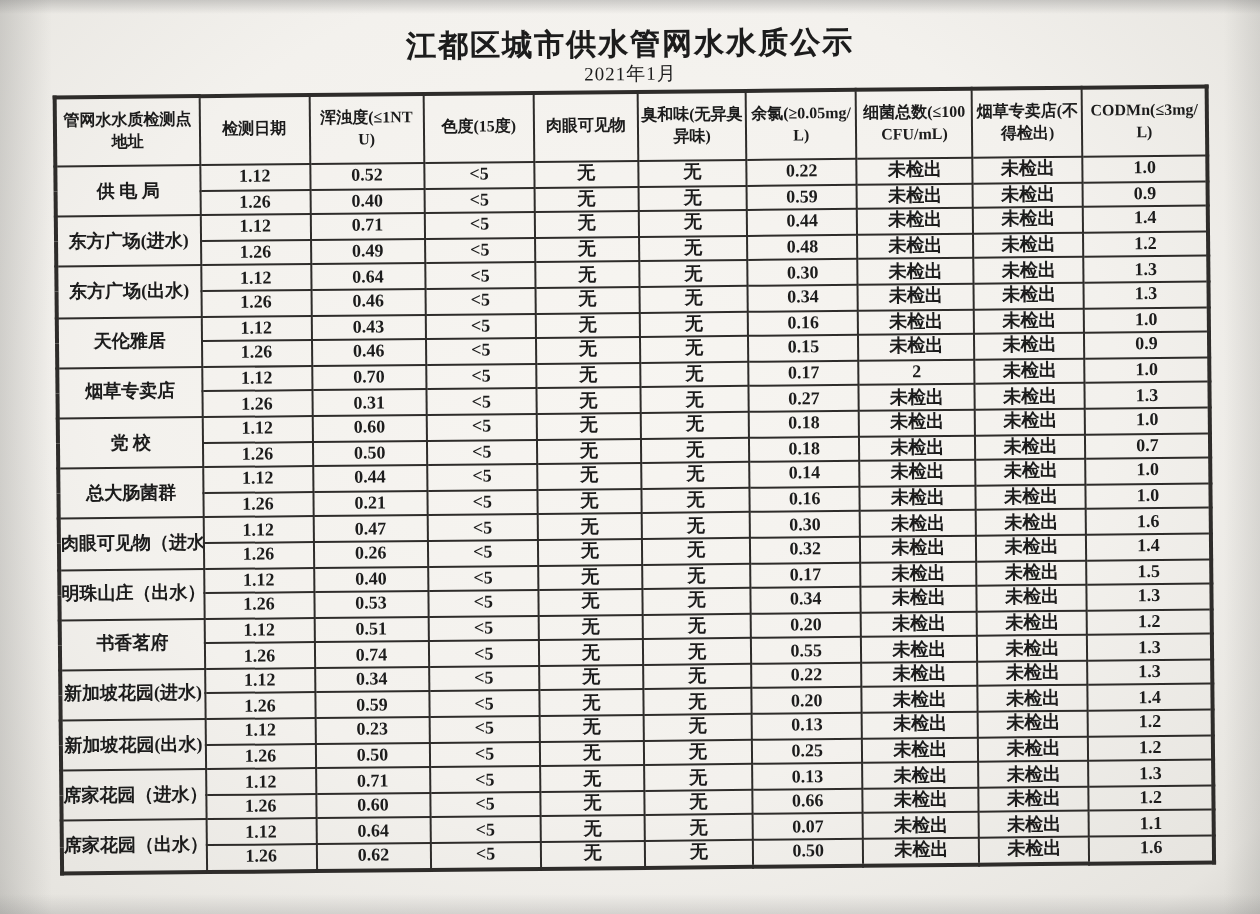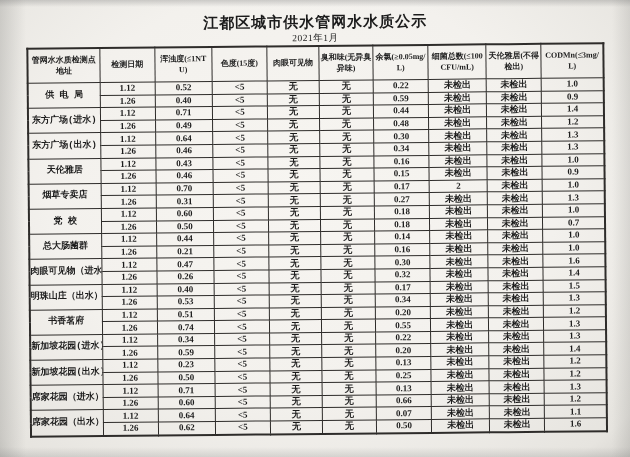--- a/index.html
+++ b/index.html
@@ -47,21 +47,21 @@
   table{border:2px solid #2e2c2a;}
   th{
     font-size:8px;font-weight:bold;line-height:1.3;
     height:33px;word-break:break-all;padding:0 1px;
   }
   td{
     font-size:9px;height:11.6px;line-height:11px;
     font-weight:bold;
   }
   td.loc{
-    font-size:9px;letter-spacing:0;white-space:nowrap;font-family:Liberation Mono, monospace;
+    font-size:9px;letter-spacing:0;white-space:nowrap;
   }
   col.c1{width:72px}col.c2{width:55px}col.c3{width:57px}col.c4{width:55px}
   col.c5{width:52px}col.c6{width:54px}col.c7{width:55px}col.c8{width:58px}
   col.c9{width:55px}col.c10{width:62px}
 </style>
 </head>
 <body>
 
 <div class="paper">
   <div class="doc">
@@ -83,21 +83,21 @@
       <thead>
         <tr>
             <th>管网水水质检测点地址</th>
             <th>检测日期</th>
             <th>浑浊度(≤1NTU)</th>
             <th>色度(15度)</th>
             <th>肉眼可见物</th>
             <th>臭和味(无异臭异味)</th>
             <th>余氯(≥0.05mg/L)</th>
             <th>细菌总数(≤100CFU/mL)</th>
-            <th>天伦雅居(不得检出)</th>
+            <th>烟草专卖店(不得检出)</th>
             <th>CODMn(≤3mg/L)</th>
           </tr>
       </thead>
       <tbody>
           <tr>
             <td rowspan="2" class="loc">供 电 局</td>
             <td>1.12</td>
             <td>0.52</td>
             <td>&lt;5</td>
             <td>无</td>

